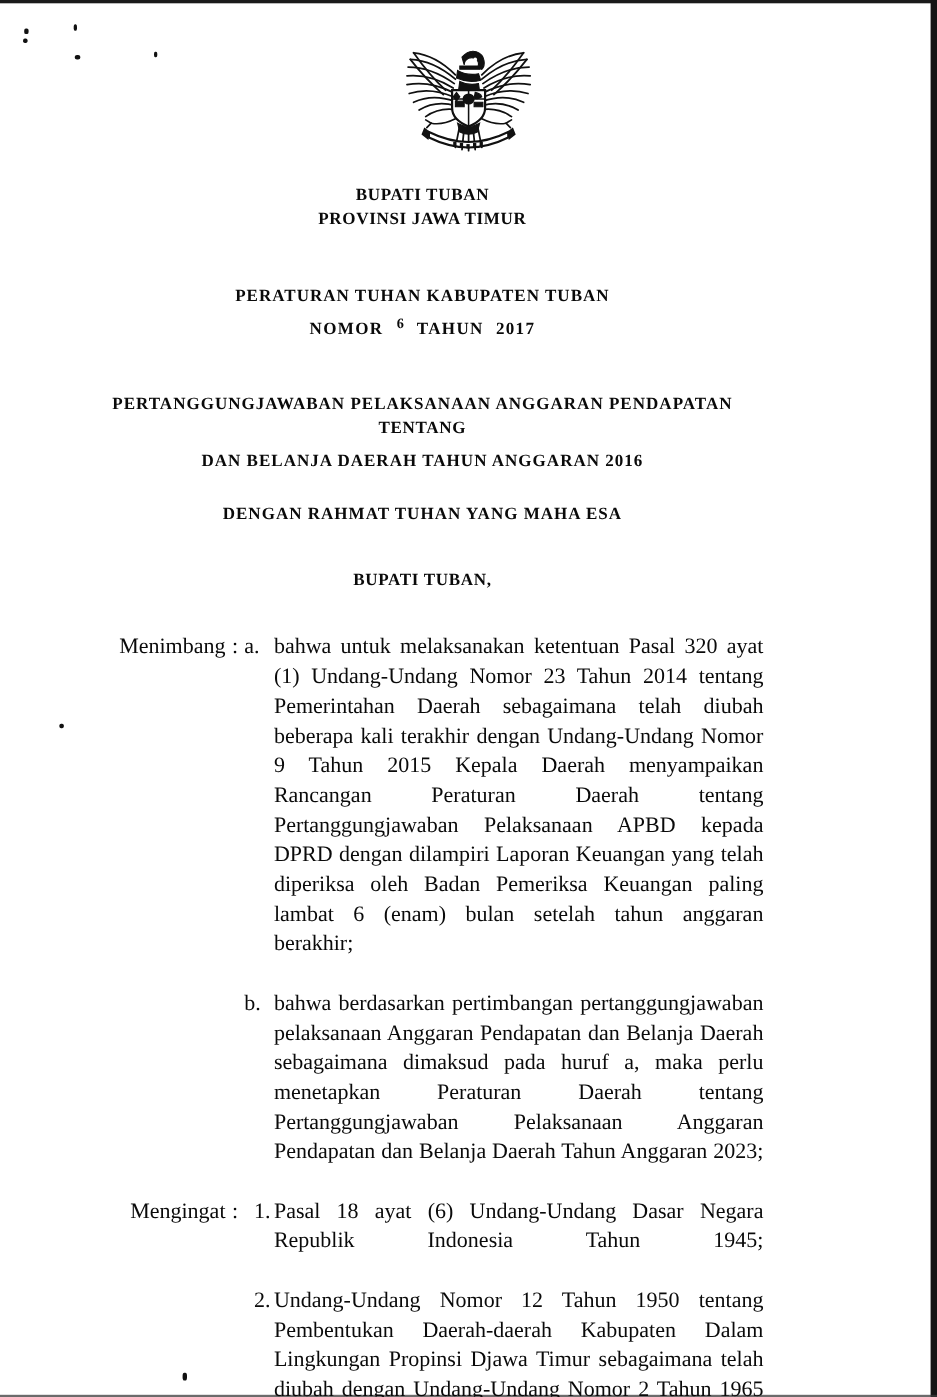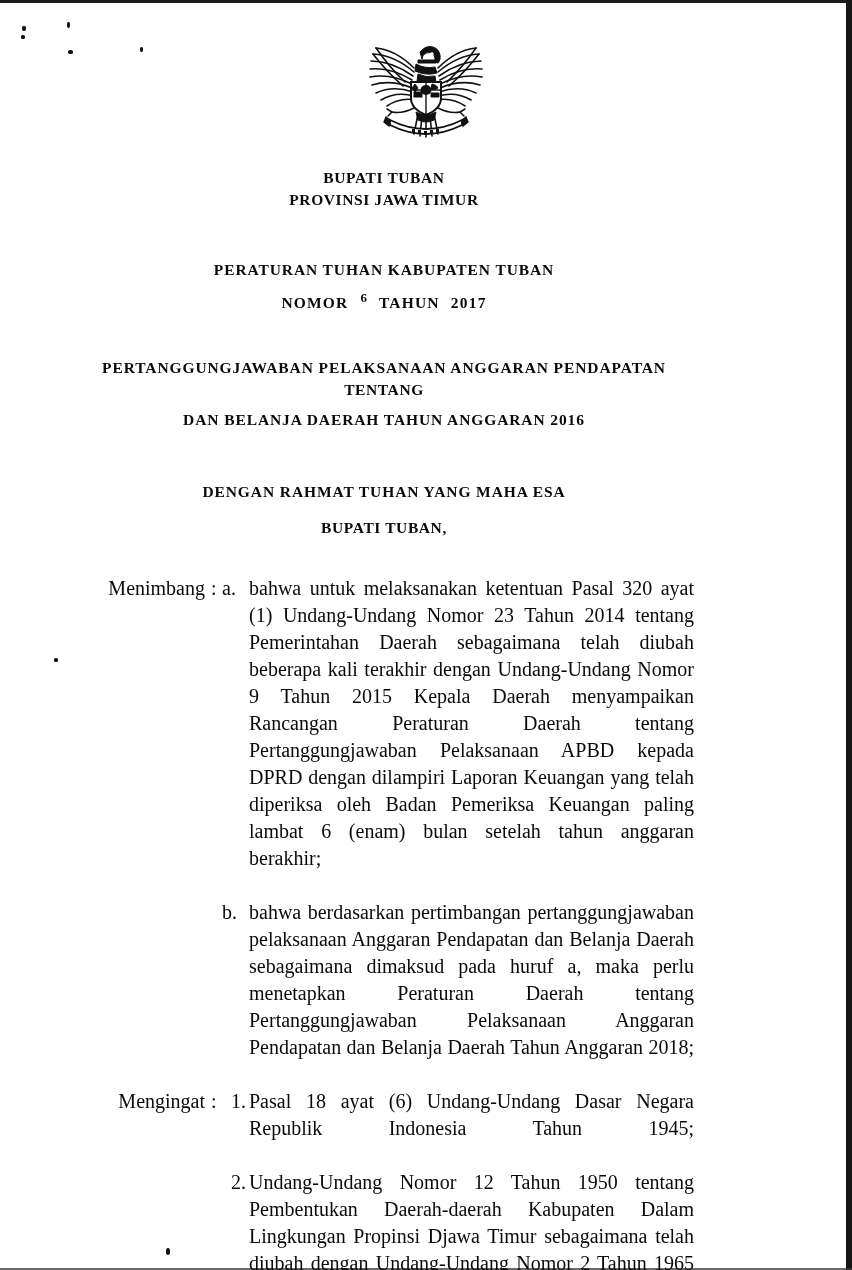--- a/index.html
+++ b/index.html
@@ -72,21 +72,21 @@
     letter-spacing: .6px;
     line-height: 22px;
     font-size: 15.5px;
     white-space: nowrap;
   }
   .hline.wide { letter-spacing: .9px; }
   .nomor-line {
     font-weight: bold;
     letter-spacing: 1.2px;
     font-size: 15.5px;
-    line-height: 28px;
+    line-height: 22px;
   }
   .nomor-num {
     display: inline-block;
     position: relative;
     top: -6px;
     font-weight: bold;
     font-size: 13px;
     letter-spacing: 0;
     padding: 0 7px;
   }
@@ -253,40 +253,40 @@
       <span style="padding-left:6px;">2017</span>
     </div>
   </div>
 
   <div class="head-block" style="top:345px;">
     <div class="hline wide" style="margin-top:12px;">PERTANGGUNGJAWABAN PELAKSANAAN ANGGARAN PENDAPATAN</div>
     <div class="hline">TENTANG</div>
     <div class="hline wide" style="margin-top:8px;">DAN BELANJA DAERAH TAHUN ANGGARAN 2016</div>
   </div>
 
-  <div class="head-block" style="top:481px;">
+  <div class="head-block" style="top:457px;">
     <div class="hline wide">DENGAN RAHMAT TUHAN YANG MAHA ESA</div>
   </div>
 
   <div class="head-block" style="top:517px;">
     <div class="hline">BUPATI TUBAN,</div>
   </div>
 
   <div class="clauses">
 
     <div class="clause-group">
       <div class="crow">
         <span class="label">Menimbang</span>
         <span class="colon">:</span>
         <span class="marker">a.</span>
         <div class="body-text">bahwa untuk melaksanakan ketentuan Pasal 320 ayat (1) Undang-Undang Nomor 23 Tahun 2014 tentang Pemerintahan Daerah sebagaimana telah diubah beberapa kali terakhir dengan Undang-Undang Nomor 9 Tahun 2015 Kepala Daerah menyampaikan Rancangan Peraturan Daerah tentang Pertanggungjawaban Pelaksanaan APBD kepada DPRD dengan dilampiri Laporan Keuangan yang telah diperiksa oleh Badan Pemeriksa Keuangan paling lambat 6 (enam) bulan setelah tahun anggaran berakhir;</div>
       </div>
       <div class="crow">
         <span class="marker">b.</span>
-        <div class="body-text">bahwa berdasarkan pertimbangan pertanggungjawaban pelaksanaan Anggaran Pendapatan dan Belanja Daerah sebagaimana dimaksud pada huruf a, maka perlu menetapkan Peraturan Daerah tentang Pertanggungjawaban Pelaksanaan Anggaran Pendapatan dan Belanja Daerah Tahun Anggaran 2018;</div>
+        <div class="body-text">bahwa berdasarkan pertimbangan pertanggungjawaban pelaksanaan Anggaran Pendapatan dan Belanja Daerah sebagaimana dimaksud pada huruf a, maka perlu menetapkan Peraturan Daerah tentang Pertanggungjawaban Pelaksanaan Anggaran Pendapatan dan Belanja Daerah Tahun Anggaran 2023;</div>
       </div>
     </div>
 
     <div class="clause-group">
       <div class="crow">
         <span class="label">Mengingat</span>
         <span class="colon">:</span>
         <span class="marker num">1.</span>
         <div class="body-text">Pasal 18 ayat (6) Undang-Undang Dasar Negara Republik Indonesia Tahun 1945;</div>
       </div>

